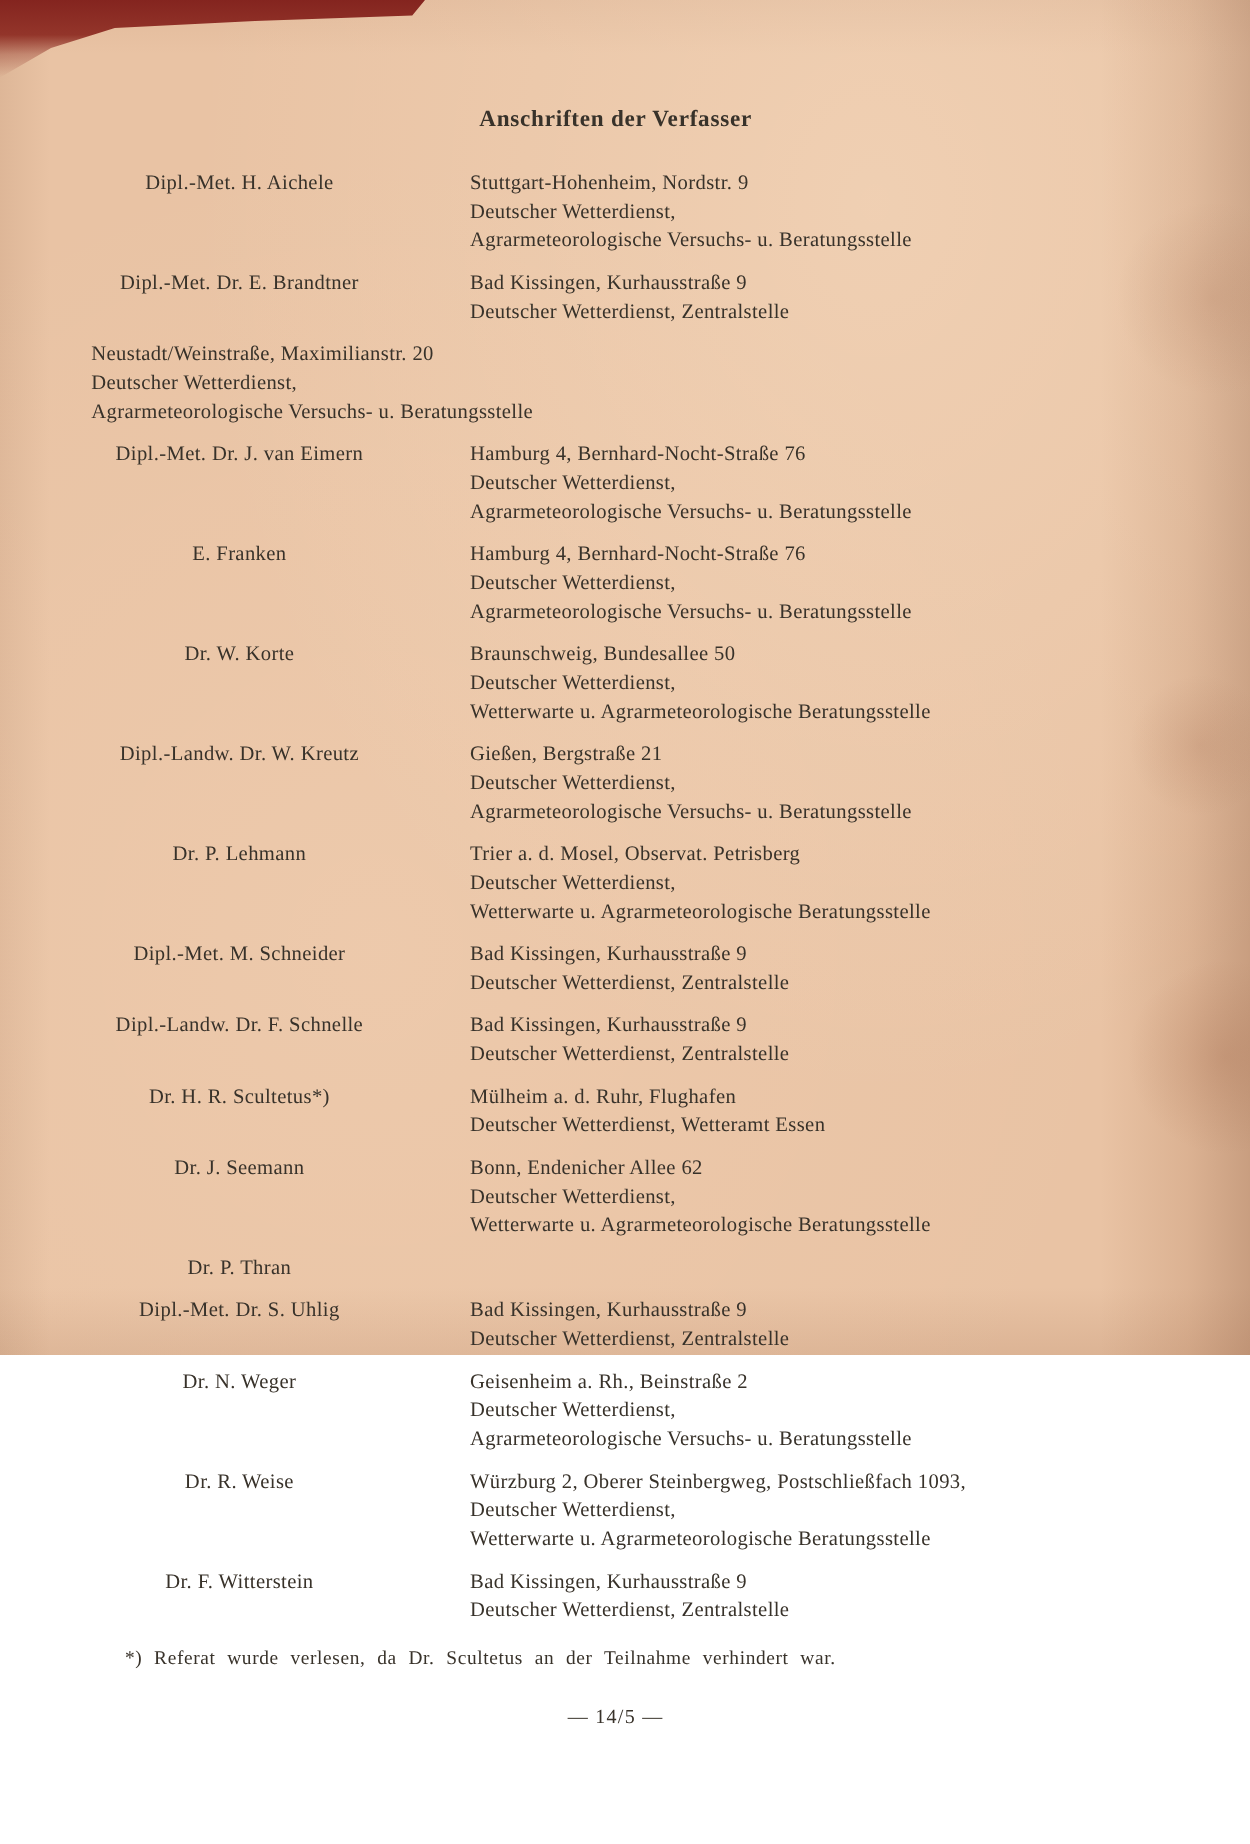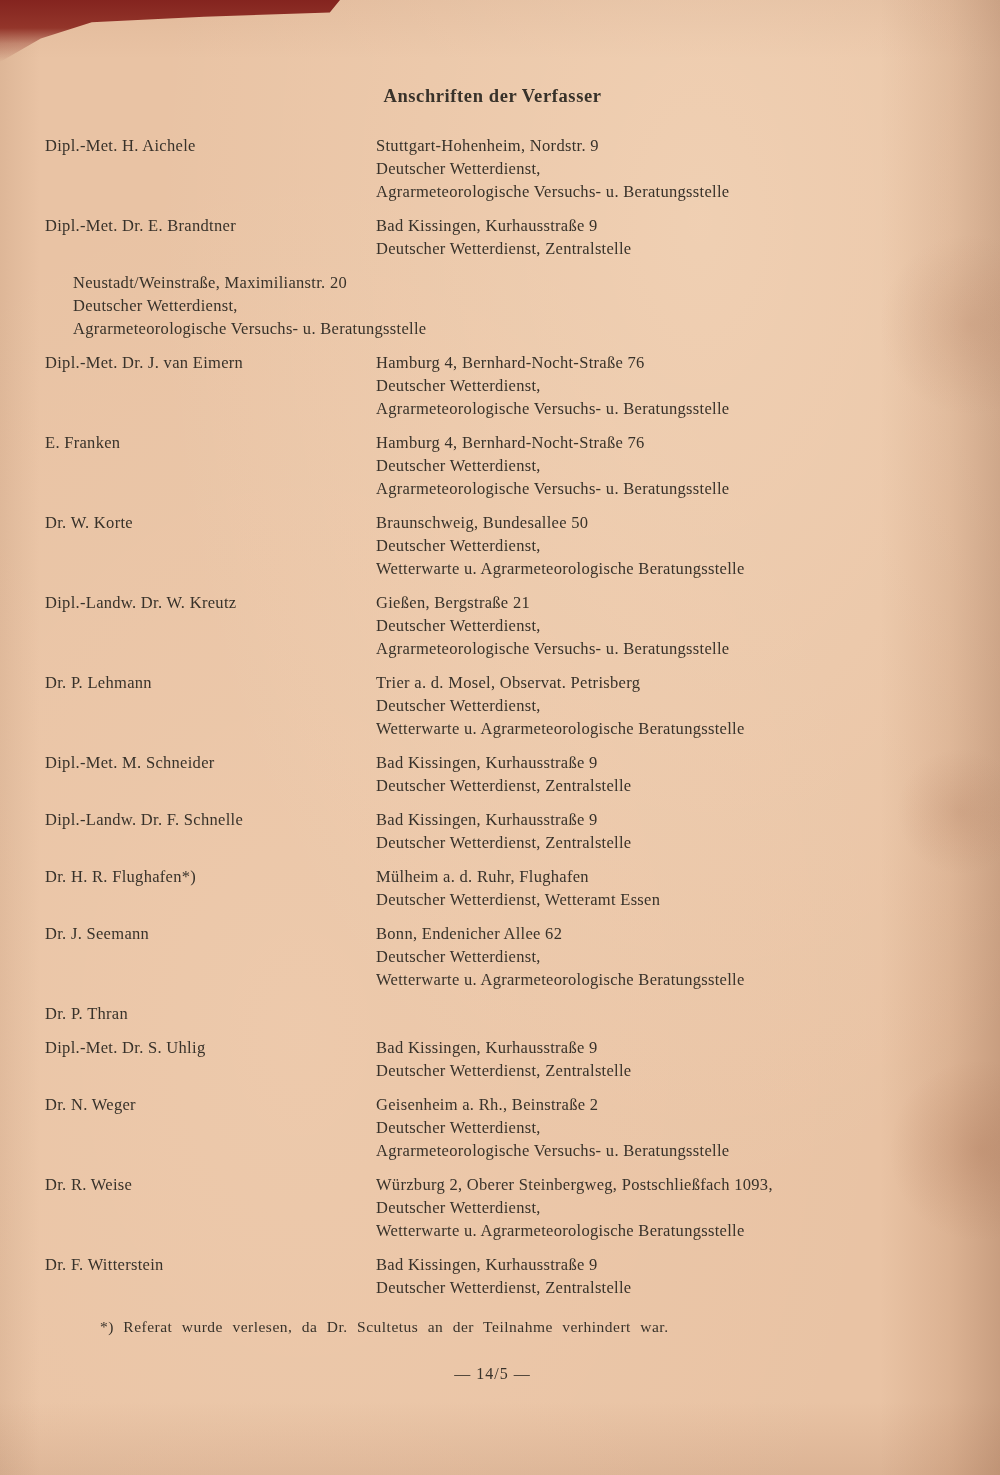--- a/index.html
+++ b/index.html
@@ -8,21 +8,21 @@
   }
   body {
     width: 1000px;
     height: 1475px;
     overflow: hidden;
     font-family: "Liberation Serif", "DejaVu Serif", serif;
   }
   .page {
     position: relative;
     width: 1000px;
-    height: 1475px;
+    height: 1084px;
     box-sizing: border-box;
     padding: 86px 60px 0 45px;
     color: #38322a;
     background-color: #e9c3a4;
     background-image:
       radial-gradient(ellipse at 70% 15%, rgba(255,236,212,0.30), transparent 55%),
       radial-gradient(ellipse at 30% 70%, rgba(255,230,205,0.18), transparent 60%),
       radial-gradient(circle at 97% 22%, rgba(150,90,60,0.20), transparent 6%),
       radial-gradient(circle at 96% 55%, rgba(150,90,60,0.18), transparent 5%),
       radial-gradient(circle at 98% 78%, rgba(150,90,60,0.22), transparent 6%),
@@ -52,20 +52,21 @@
     letter-spacing: 0.3px;
   }
   .entry {
     display: flex;
     margin-bottom: 11px;
   }
   .name {
     flex: 0 0 303px;
     padding-right: 10px;
     box-sizing: border-box;
+    text-align: center;
   }
   .address {
     flex: 1;
     margin-left: 28px;
   }
   .footnote {
     margin-top: 19px;
     margin-left: 55px;
     font-size: 15.5px;
     letter-spacing: 0.5px;
@@ -155,21 +156,21 @@
         </div>
       </div>
       <div class="entry">
         <div class="name">Dipl.-Landw. Dr. F. Schnelle</div>
         <div class="address">
           <div class="addr-line">Bad Kissingen, Kurhausstraße 9</div>
           <div class="addr-line">Deutscher Wetterdienst, Zentralstelle</div>
         </div>
       </div>
       <div class="entry">
-        <div class="name">Dr. H. R. Flughafen*)</div>
+        <div class="name">Dr. H. R. Scultetus*)</div>
         <div class="address">
           <div class="addr-line">Mülheim a. d. Ruhr, Flughafen</div>
           <div class="addr-line">Deutscher Wetterdienst, Wetteramt Essen</div>
         </div>
       </div>
       <div class="entry">
         <div class="name">Dr. J. Seemann</div>
         <div class="address">
           <div class="addr-line">Bonn, Endenicher Allee 62</div>
           <div class="addr-line">Deutscher Wetterdienst,</div>

